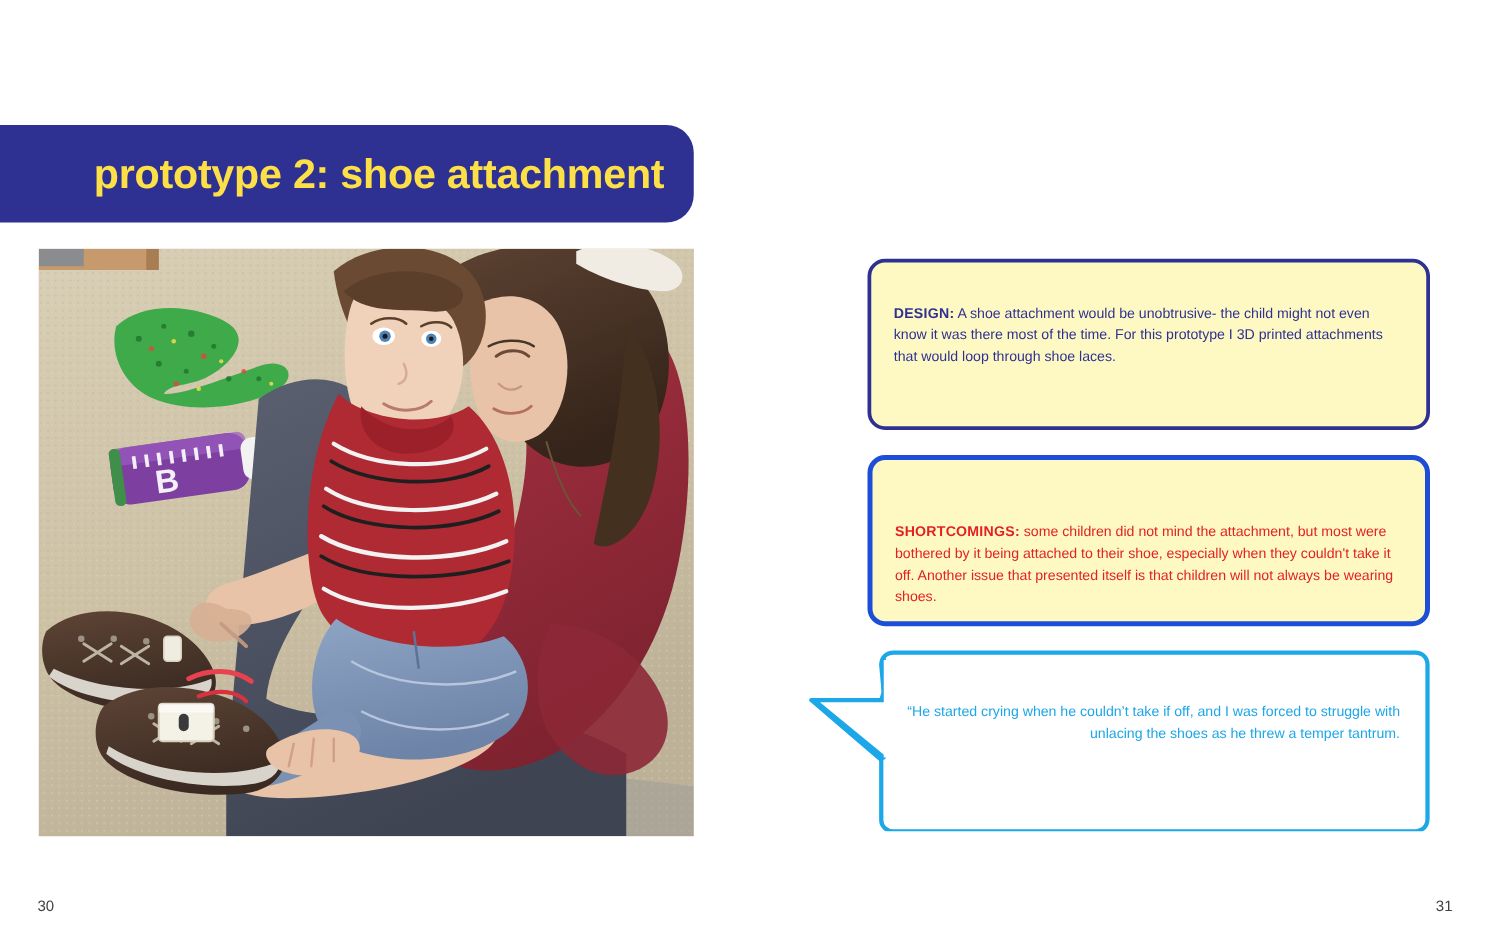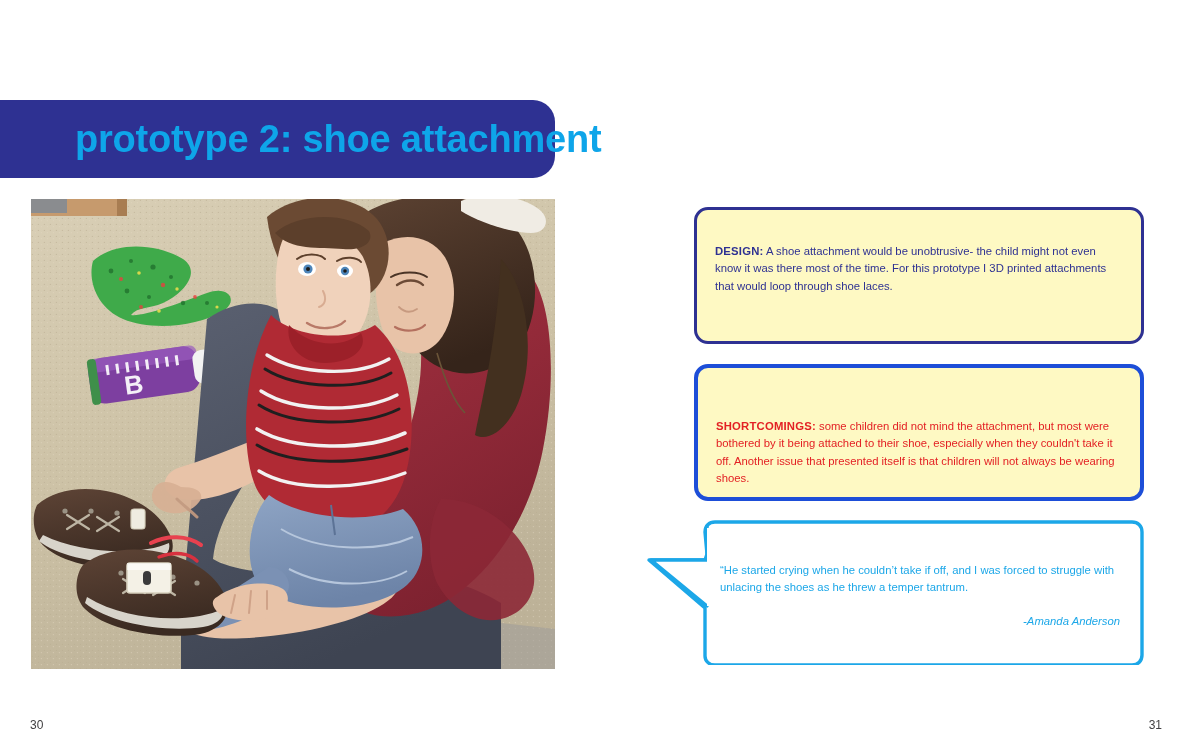--- a/index.html
+++ b/index.html
@@ -23,22 +23,22 @@
     top: 100px;
     width: 585px;
     height: 78px;
     background: #2e3192;
     border-radius: 0 22px 22px 0;
     display: flex;
     align-items: center;
   }
   #title-banner .title-text {
     margin-left: 105px;
-    color: #0ea5e9;
-    font-size: 38px;
+    color: #fde047;
+    font-size: 33px;
     font-weight: bold;
     letter-spacing: -0.2px;
     white-space: nowrap;
   }
 
   
   #photo {
     position: absolute;
     left: 31px;
     top: 199px;
@@ -98,21 +98,21 @@
     position: absolute;
     inset: 0;
     width: 100%;
     height: 100%;
   }
   #quote-text {
     position: absolute;
     left: 75px;
     top: 42px;
     width: 400px;
-    text-align: left;
+    text-align: right;
     color: #1ca7e8;
     font-size: 11.3px;
     line-height: 1.5;
   }
   #quote-attrib {
     position: absolute;
     left: 75px;
     top: 95px;
     width: 400px;
     text-align: right;
@@ -418,17 +418,16 @@
              C493 145 497 141 497 135
              L497 12
              C497 6 493 2 487 2
              L70 2
              C64 2 60 6 60 12
              Z" fill="#ffffff" stroke="#1ca7e8" stroke-width="3.4" stroke-linejoin="round" stroke-linecap="round"></path>
     <path d="M62 6 L62 40 L6 40 L62 86" fill="#ffffff" stroke="#1ca7e8" stroke-width="3.4" stroke-linejoin="round" stroke-linecap="round"></path>
     <rect x="62" y="8" width="6" height="78" fill="#ffffff"></rect>
   </svg>
   <div id="quote-text">“He started crying when he couldn’t take if off, and I was forced to struggle with unlacing the shoes as he threw a temper tantrum.</div>
-  <div id="quote-attrib">-Amanda Anderson</div>
 </div>
 
 <div class="folio" id="folio-left">30</div>
 <div class="folio" id="folio-right">31</div>
 
 </body></html>

